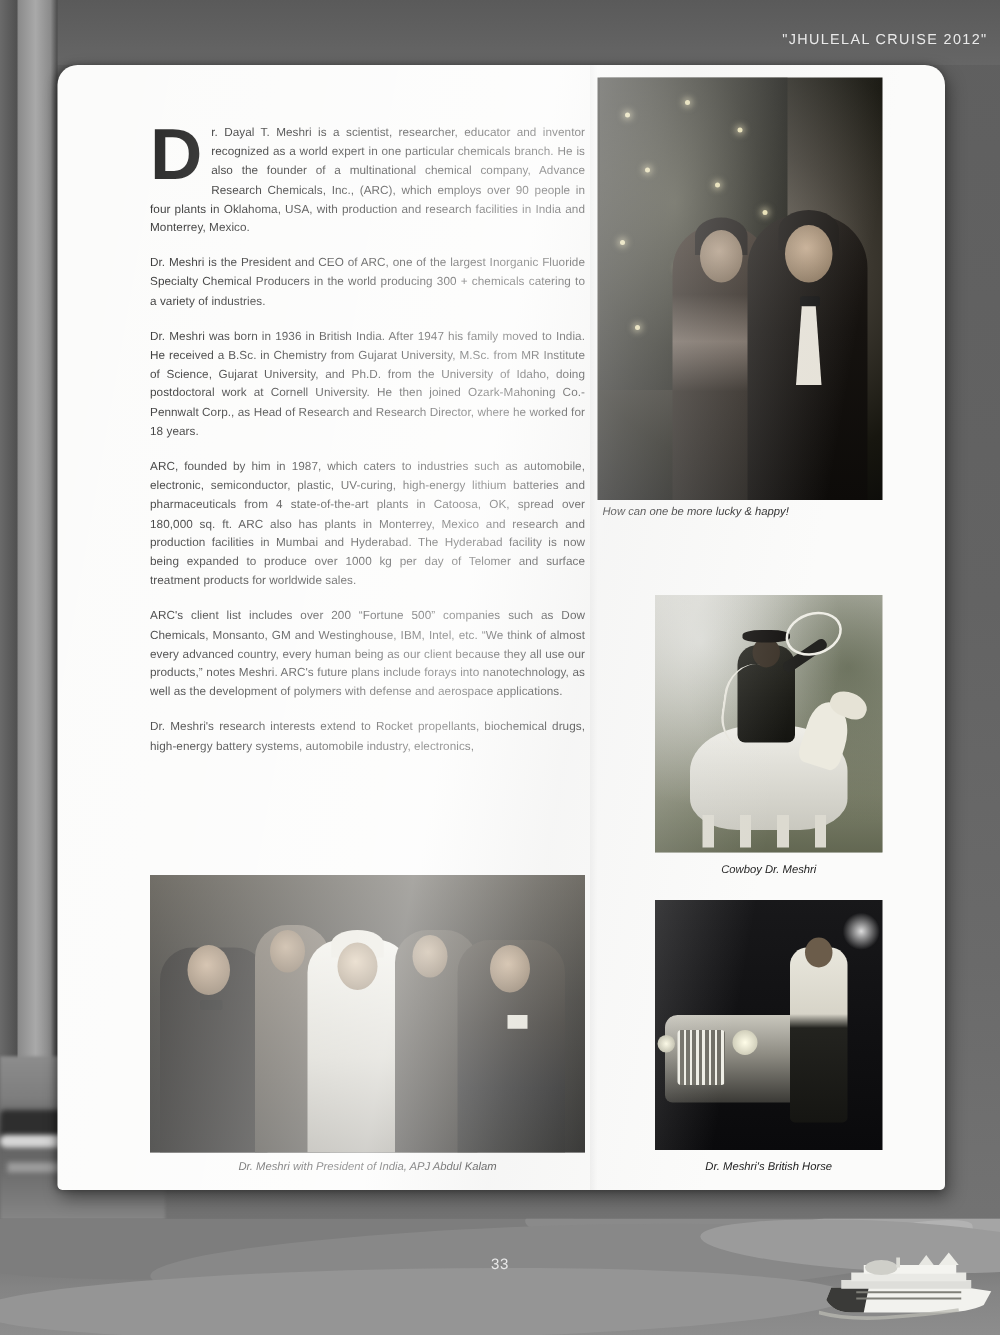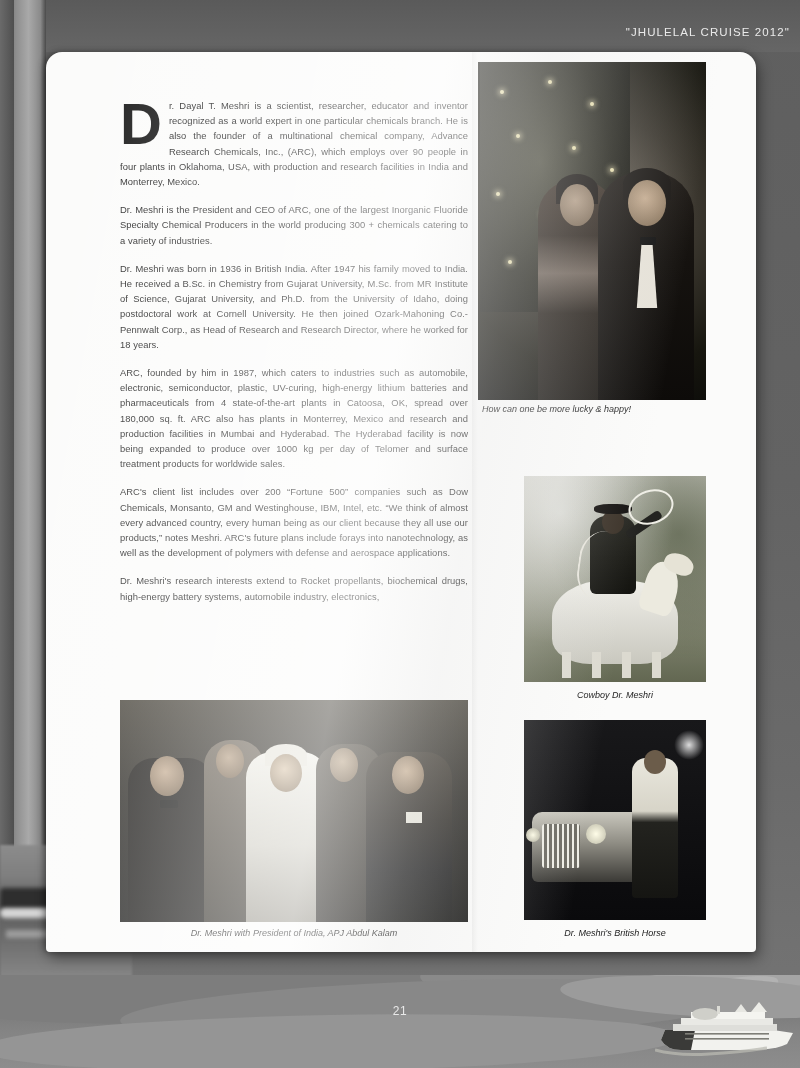--- a/index.html
+++ b/index.html
@@ -322,14 +322,14 @@
       <path d="M104 2 L112 12 L96 12 Z" fill="#ededE8"></path>
       <rect x="62" y="6" width="3" height="8" fill="#dcdcd6"></rect>
       <g fill="#7f7f78">
         <rect x="30" y="33" width="84" height="1.6"></rect>
         <rect x="30" y="38" width="84" height="1.6"></rect>
       </g>
       <path d="M0 50 Q22 56 54 54 Q86 52 112 48" stroke="#b9b9b2" stroke-width="3" fill="none" opacity=".75"></path>
     </svg>
   </div>
 
-  <div class="pagenum-bottom">21</div>
+  <div class="pagenum-bottom">33</div>
 </div>
 
 </body></html>

